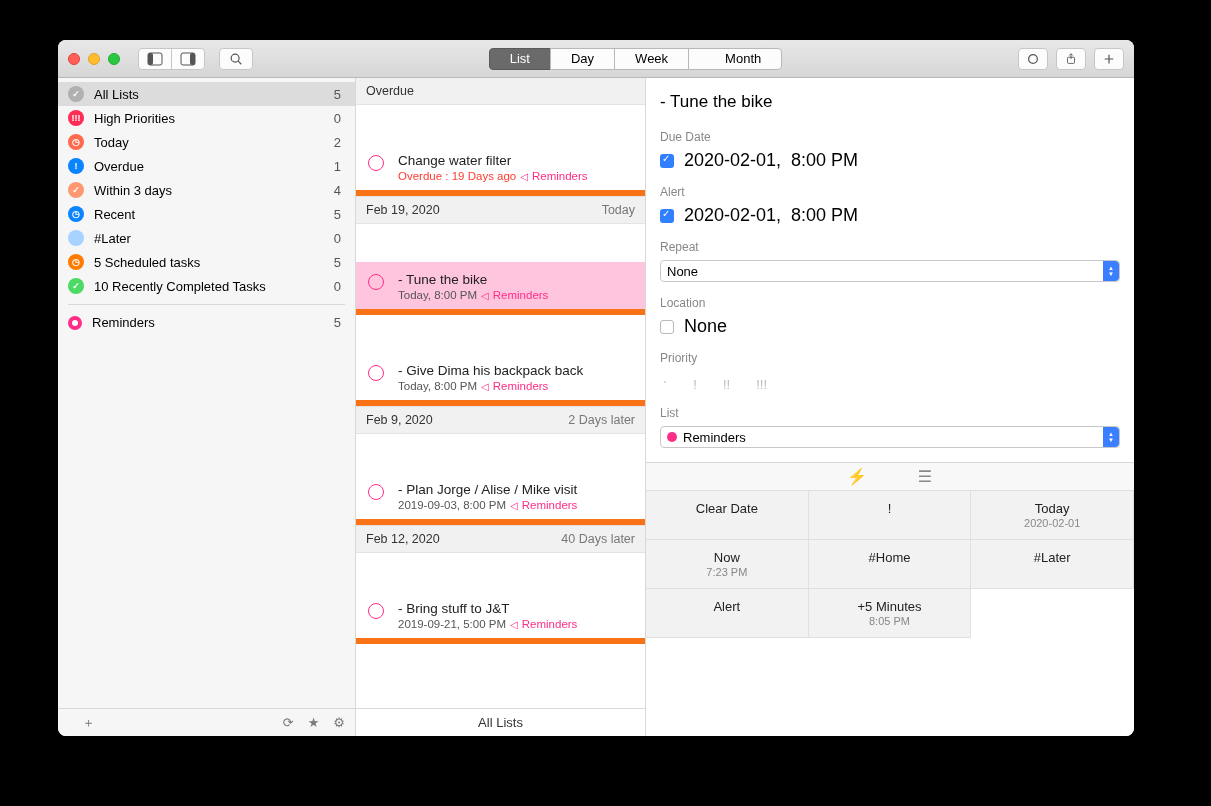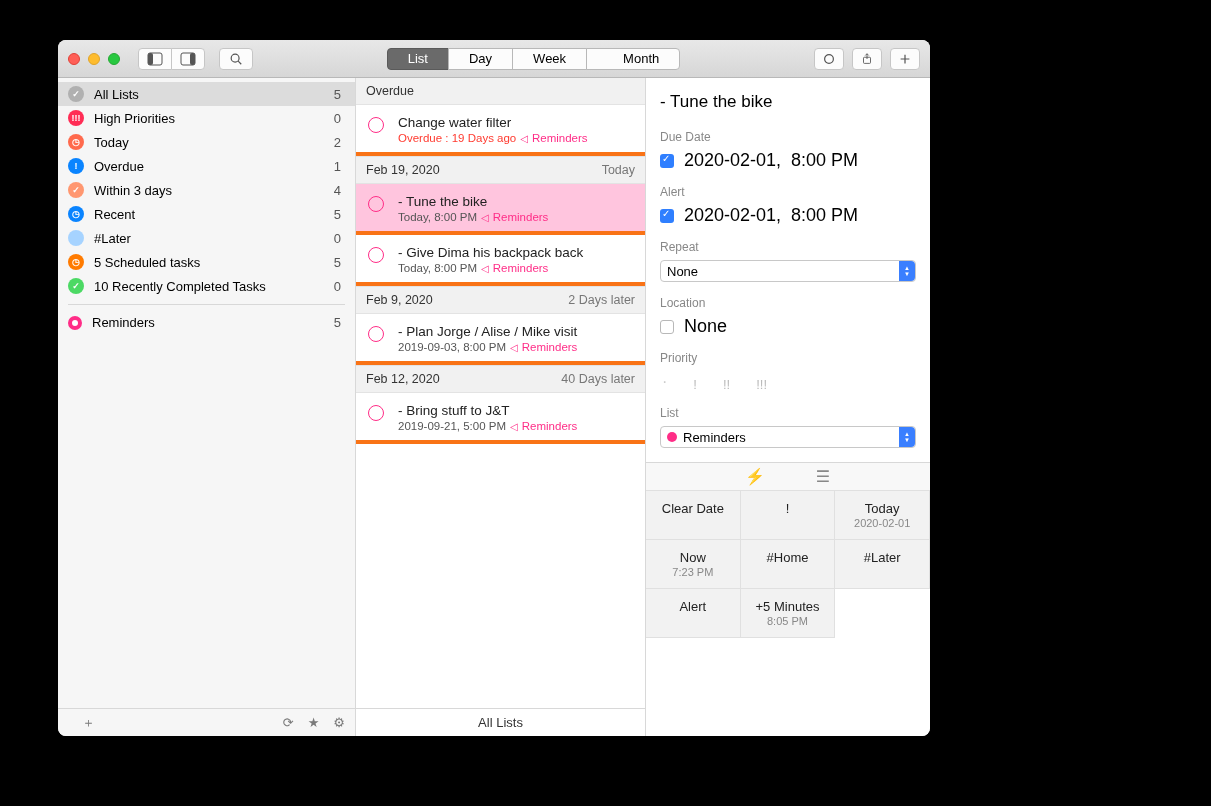--- a/index.html
+++ b/index.html
@@ -1,17 +1,17 @@
 <!DOCTYPE html>
 <html><head>
 <meta charset="utf-8">
 <style>
 * { box-sizing: border-box; margin: 0; padding: 0; font-family: -apple-system, BlinkMacSystemFont, "Helvetica Neue", sans-serif; }
 body { background: #000; width: 1211px; height: 806px; position: relative; }
-.window { position: absolute; left: 58px; top: 40px; width: 872px; height: 696px; background: #fff; border-radius: 8px; box-shadow: 0 20px 60px rgba(0,0,0,0.5); overflow: hidden; display: flex; flex-direction: column; }
+.window { position: absolute; left: 58px; top: 40px; width: 1076px; height: 696px; background: #fff; border-radius: 8px; box-shadow: 0 20px 60px rgba(0,0,0,0.5); overflow: hidden; display: flex; flex-direction: column; }
 .titlebar { height: 38px; background: linear-gradient(#e8e8e8,#d6d6d6); border-bottom: 1px solid #b8b8b8; display: flex; align-items: center; padding: 0 10px; gap: 8px; }
 .traffic { display: flex; gap: 8px; }
 .traffic-light { width: 12px; height: 12px; border-radius: 50%; }
 .tl-close { background: #ff5f57; border: 0.5px solid #e14138; }
 .tl-min { background: #febc2e; border: 0.5px solid #e0a429; }
 .tl-max { background: #28c840; border: 0.5px solid #26a934; }
 .tb-btn { background: #fcfcfc; border: 1px solid #c6c6c6; border-radius: 4px; height: 22px; display: flex; align-items: center; justify-content: center; cursor: pointer; }
 .tb-btn-group { display: flex; }
 .tb-btn-group .tb-btn { border-radius: 0; margin-left: -1px; }
 .tb-btn-group .tb-btn:first-child { border-radius: 4px 0 0 4px; margin-left: 0; }
@@ -33,21 +33,21 @@
 .sb-count { color: #555; }
 .sb-sep { height: 1px; background: #d8d8d8; margin: 6px 10px; }
 .sb-footer { height: 28px; border-top: 1px solid #d8d8d8; display: flex; align-items: center; padding: 0 10px; color: #7a7a7a; }
 .sb-footer .spacer { flex: 1; }
 .sb-footer .fbtn { cursor: pointer; margin-left: 14px; font-size: 13px; }
 
 .middle { width: 290px; border-right: 1px solid #d8d8d8; display: flex; flex-direction: column; background: #fff; }
 .mid-scroll { flex: 1; overflow: auto; }
 .sect-head { background: #f1f1f1; padding: 6px 10px; font-size: 12.5px; color: #333; border-top: 1px solid #e3e3e3; border-bottom: 1px solid #e3e3e3; display: flex; justify-content: space-between; }
 .sect-head:first-child { border-top: none; }
-.task { display: flex; padding: 10px 10px 8px 12px; border-bottom: 4px solid #f97316; cursor: pointer; }
+.task { display: flex; padding: 10px 10px 8px 12px; border-bottom: 6px solid #f97316; cursor: pointer; margin-top: 38px; }
 .task.selected { background: #ffc5de; }
 .task-radio { width: 16px; height: 16px; border: 1.5px solid #ff2d87; border-radius: 50%; margin-right: 14px; margin-top: 2px; flex-shrink: 0; }
 .task-body { flex: 1; min-width: 0; }
 .task-title { font-size: 13.5px; color: #222; }
 .task-meta { font-size: 11.5px; margin-top: 2px; display: flex; align-items: center; gap: 4px; }
 .task-meta.overdue { color: #ff3b30; align-items: flex-end; }
 .task-meta.normal { color: #555; }
 .task-meta .list-link { color: #ff2d87; }
 .speaker { display: inline-block; font-size: 10px; }
 .mid-foot { height: 28px; border-top: 1px solid #d8d8d8; display: flex; align-items: center; justify-content: center; font-size: 13px; color: #333; }

